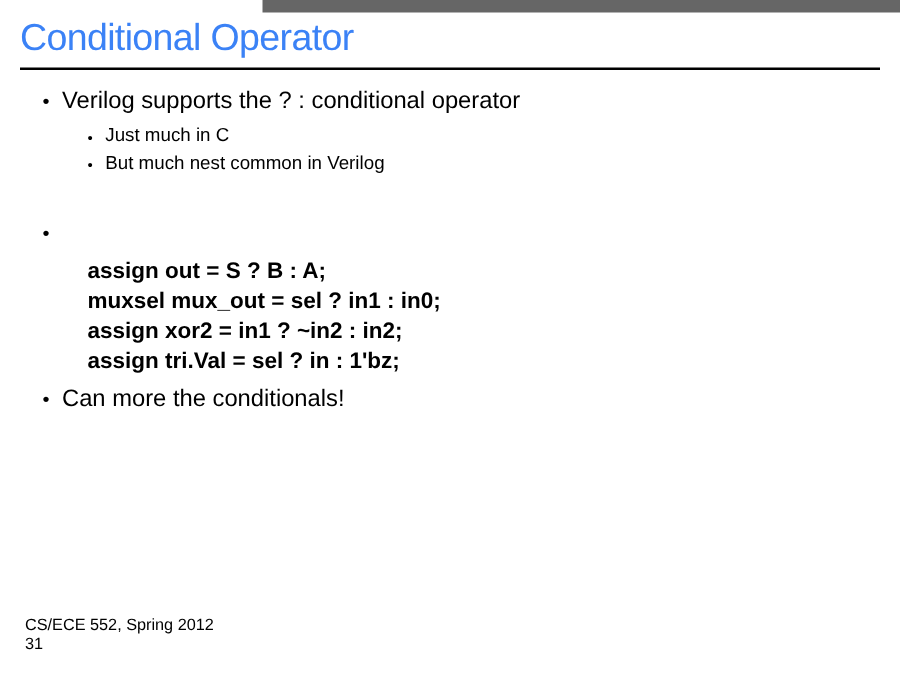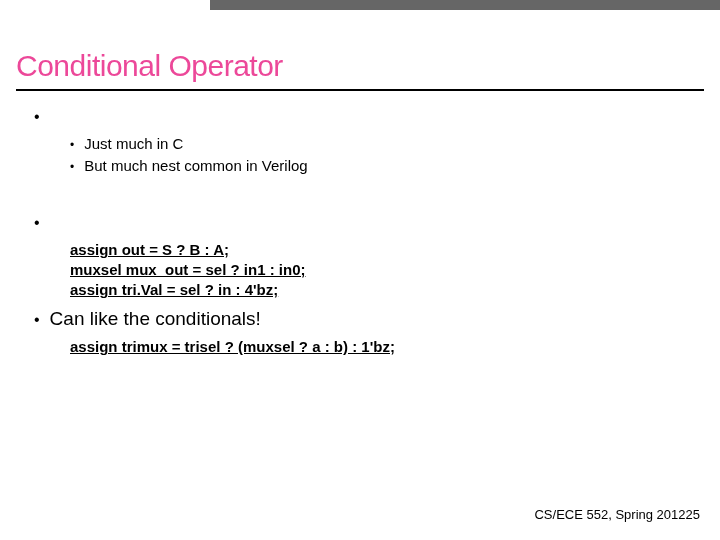--- a/index.html
+++ b/index.html
@@ -14,25 +14,24 @@
   .title-bar {
     position: absolute;
     top: 0;
     left: 210px;
     right: 0;
     height: 10px;
     background: #666;
   }
   .slide-title {
     font-size: 30px;
-    color: #ec4899;
+    color: #3b82f6;
     padding: 14px 16px 6px 16px;
     font-weight: normal;
     letter-spacing: -0.5px;
-    margin-top: 35px;
   }
   .hr {
     border: none;
     border-top: 2px solid #000;
     margin: 0 16px 14px 16px;
   }
   .content {
     padding: 0 20px;
     color: #000;
   }
@@ -47,72 +46,73 @@
   .bullet-l2 {
     font-size: 15px;
     margin: 2px 0 2px 50px;
     display: flex;
     align-items: flex-start;
     gap: 10px;
   }
   .bullet-l2 .dot { font-size: 12px; line-height: 20px; }
   .spacer { height: 24px; }
   .code-line {
-    font-size: 15px;
+    font-size: 18px;
     margin: 3px 0 3px 50px;
     font-weight: bold;
-    text-decoration: underline;
   }
   .footer {
     position: absolute;
     bottom: 18px;
     left: 20px;
     right: 20px;
     font-size: 13px;
     display: flex;
-    justify-content: flex-end;
+    justify-content: center;
+    flex-direction: column;
   }
 </style>
 </head>
 <body>
 
 <div class="title-bar"></div>
 
 <h1 class="slide-title">Conditional Operator</h1>
 <hr class="hr">
 
 <div class="content">
 
   <div class="bullet-l1">
     <span class="dot">•</span>
+    <span>Verilog supports the ? : conditional operator</span>
   </div>
   <div class="bullet-l2">
     <span class="dot">•</span>
     <span>Just much in C</span>
   </div>
   <div class="bullet-l2">
     <span class="dot">•</span>
     <span>But much nest common in Verilog</span>
   </div>
 
   <div class="spacer"></div>
 
   <div class="bullet-l1">
     <span class="dot">•</span>
   </div>
 
   <div class="code-line">assign out = S ? B : A;</div>
   <div class="code-line">muxsel mux_out = sel ? in1 : in0;</div>
-  <div class="code-line">assign tri.Val = sel ? in : 4'bz;</div>
+  <div class="code-line">assign xor2 = in1 ? ~in2 : in2;</div>
+  <div class="code-line">assign tri.Val = sel ? in : 1'bz;</div>
 
   <div class="bullet-l1" style="margin-top:10px;">
     <span class="dot">•</span>
-    <span>Can like the conditionals!</span>
+    <span>Can more the conditionals!</span>
   </div>
 
-  <div class="code-line">assign trimux = trisel ? (muxsel ? a : b) : 1'bz;</div>
 
 </div>
 
 <div class="footer">
   <span>CS/ECE 552, Spring 2012</span>
-  <span>25</span>
+  <span>31</span>
 </div>
 
 </body></html>

